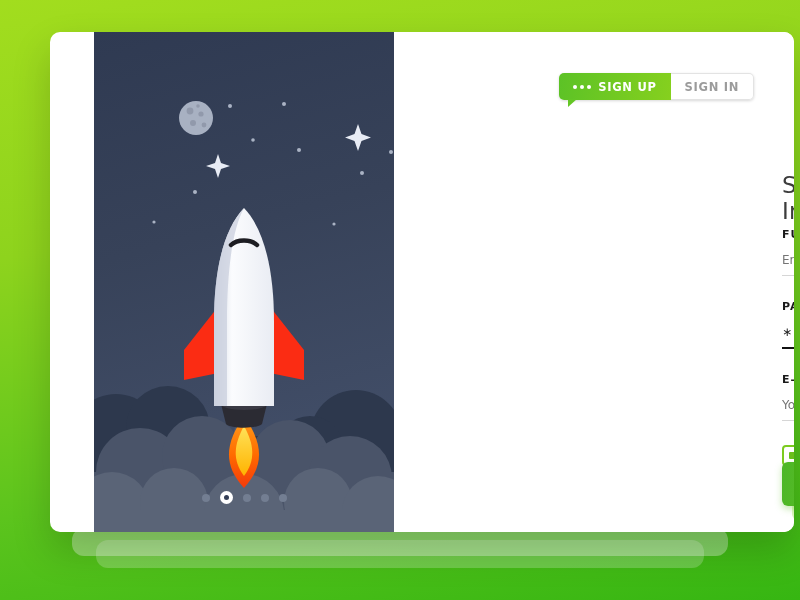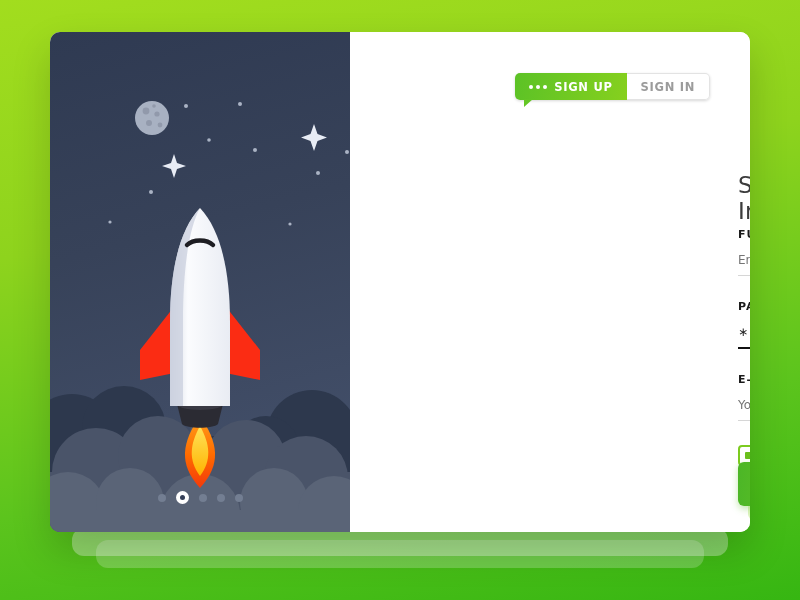--- a/index.html
+++ b/index.html
@@ -16,20 +16,21 @@
   }
   .ghost.g1{left:72px;top:528px;width:656px;height:28px;background:rgba(255,255,255,0.34);}
   .ghost.g2{left:96px;top:540px;width:608px;height:28px;background:rgba(255,255,255,0.22);}
 
   
   .card{
     position:absolute;left:50px;top:32px;width:700px;height:500px;
     border-radius:10px;overflow:hidden;display:flex;
     box-shadow:0 18px 38px rgba(0,0,0,0.18);
     background:#fff;
+    padding-left:44px;
   }
 
   
   .illus{
     position:relative;width:300px;height:500px;flex:0 0 300px;
     background:linear-gradient(165deg,#2f3a52 0%,#374259 40%,#46536e 100%);
     overflow:hidden;
   }
   .illus svg{display:block;position:absolute;left:0;top:0;}
 

